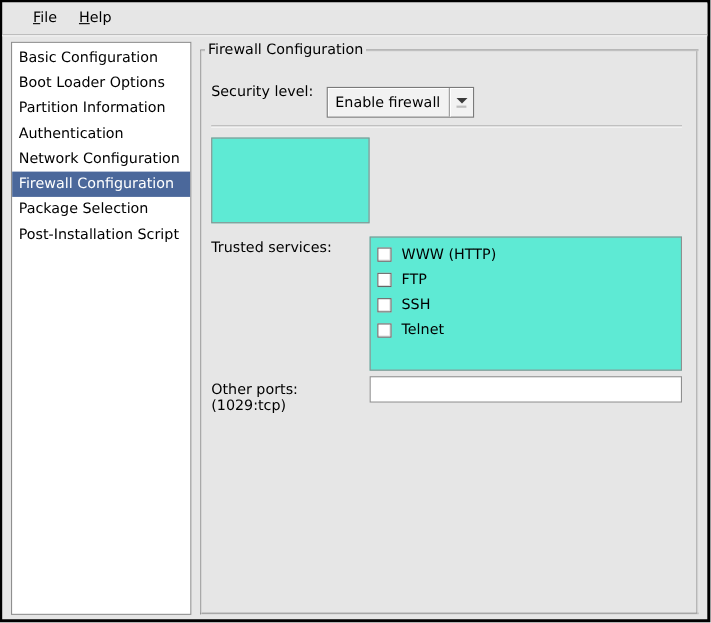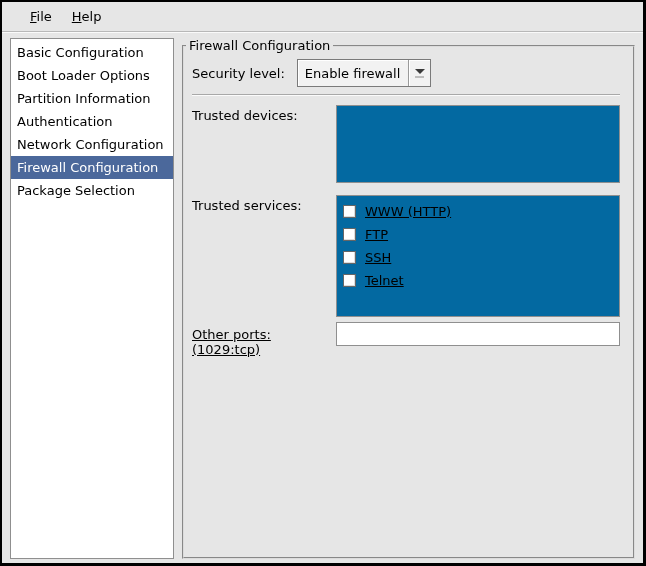--- a/index.html
+++ b/index.html
@@ -64,37 +64,38 @@
   .frame-body { padding: 2px 13px 0 8px; }
   .row-security { display: flex; align-items: center; margin-top: 4px; }
   .row-security .lbl { margin-right: 12px; }
   .combo {
     display: flex; align-items: center;
     min-width: 102px; height: 28px;
     background: #f2f2f2;
     border: 1px solid #7a7a7a;
     box-shadow: inset 1px 1px 0 #fff;
     cursor: default;
+    margin-top: 20px;
   }
   .combo-text { padding: 0 8px 0 7px; white-space: nowrap; }
   .combo-sep { width: 1px; align-self: stretch; background: #9a9a9a; box-shadow: 1px 0 0 #fff; }
   .combo-arrow {
     width: 21px; flex: 0 0 auto;
     display: flex; flex-direction: column; align-items: center; justify-content: center;
   }
   .arrow-tri { width: 0; height: 0; border-left: 5px solid transparent; border-right: 5px solid transparent; border-top: 5px solid #3a3a3a; }
   .arrow-shadow { width: 9px; height: 2px; background: #bdbdbd; margin-top: 2px; }
   .hsep { height: 2px; border-top: 1px solid #a8a8a8; border-bottom: 1px solid #fbfbfb; margin: 7px 0 9px 0; }
   .grid-row { display: grid; grid-template-columns: 144px 1fr; }
   .grid-row .lbl { padding-top: 3px; }
-  .listbox { background: #0369a1; border: 1px solid #8f8f8f; text-decoration: underline; }
+  .listbox { background: #5eead4; border: 1px solid #8f8f8f; }
   .devices-box { height: 78px; }
   .services-box { height: 122px; padding-top: 4px; overflow: hidden; }
   .row-services { margin-top: 12px; }
-  .row-ports { margin-top: 5px; text-decoration: underline; }
+  .row-ports { margin-top: 5px; }
   .row-ports .lbl { padding-top: 5px; }
   .service-row { display: flex; align-items: center; height: 23px; padding-left: 6px; }
   .checkbox {
     width: 13px; height: 13px; flex: 0 0 auto;
     background: #fff; border: 1px solid #666;
     box-shadow: inset -1px -1px 0 #ddd;
     margin-right: 9px;
     font-size: 10px; line-height: 11px; text-align: center;
   }
   input.text-input {
@@ -145,20 +146,23 @@
         <div class="side-item selected">
           <span>Firewall Configuration</span>
         </div>
 
 
         <div class="side-item">
           <span>Package Selection</span>
         </div>
 
 
+        <div class="side-item">
+          <span>Post-Installation Script</span>
+        </div>
       </div>
 
     <fieldset class="frame">
       <legend class="frame-title">Firewall Configuration</legend>
       <div class="frame-body">
 
         <div class="row-security">
           <span class="lbl">Security level:</span>
           <div class="combo">
             <span class="combo-text">Enable firewall</span>
@@ -166,21 +170,20 @@
             <span class="combo-arrow">
               <span class="arrow-tri"></span>
               <span class="arrow-shadow"></span>
             </span>
           </div>
         </div>
 
         <div class="hsep"></div>
 
         <div class="grid-row row-devices">
-          <span class="lbl">Trusted devices:</span>
           <div class="listbox devices-box"></div>
         </div>
 
         <div class="grid-row row-services">
           <span class="lbl">Trusted services:</span>
           <div class="listbox services-box">
 
               <div class="service-row">
                 <span class="checkbox"></span>
                 <span>WWW (HTTP)</span>

